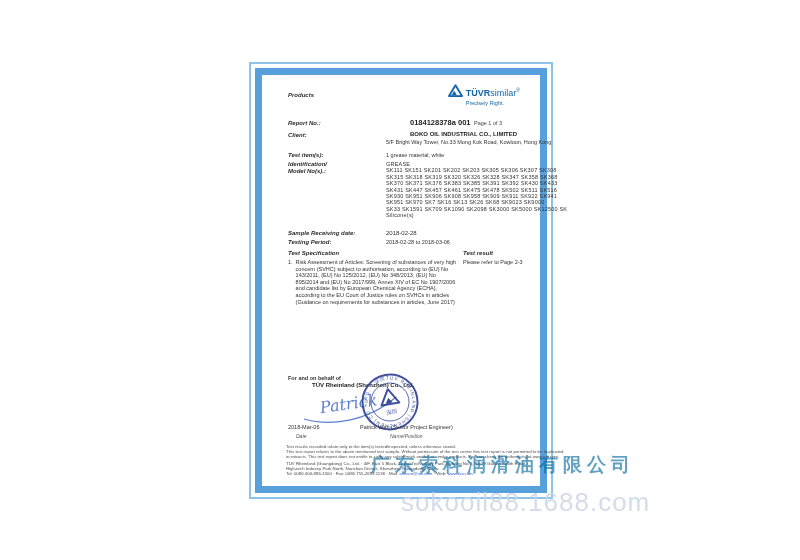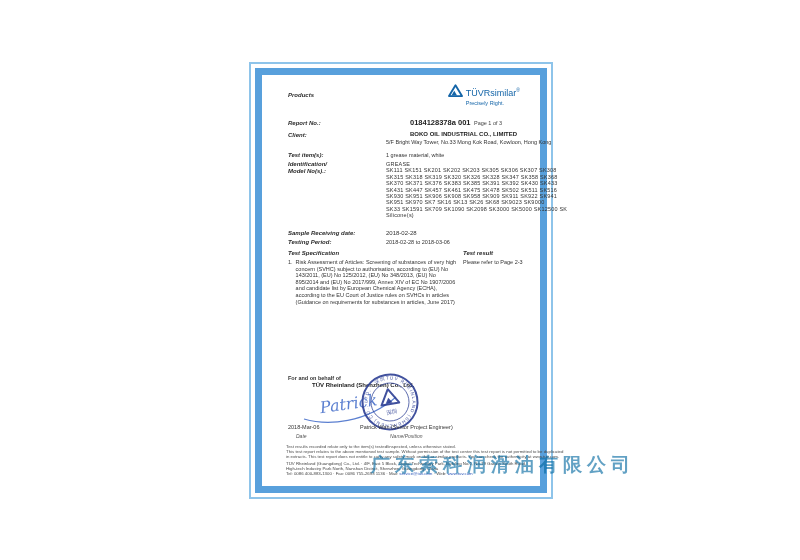--- a/index.html
+++ b/index.html
@@ -14,21 +14,21 @@
 
   .abs{position:absolute;white-space:nowrap;}
   .lbl{font-size:6px;font-weight:bold;font-style:italic;color:#2b2b2b;}
   .val{font-size:6px;color:#333;}
   .val-b{font-size:6px;font-weight:bold;color:#222;padding-left:24px;}
 
   
   .logo{position:absolute;top:8px;right:20px;display:flex;align-items:flex-start;gap:3px;}
   .logo-txt{line-height:1;}
   .brand{font-size:9px;color:#1465a8;letter-spacing:0;}
-  .brand b{font-weight:normal;}
+  .brand b{font-weight:bold;}
   .brand sup{font-size:5px;}
   .tagline{font-size:5.5px;color:#1465a8;margin-top:2px;}
 
   .model-lines div{font-size:5.5px;line-height:6.4px;color:#333;letter-spacing:.2px;}
 
   .spec-item{display:flex;gap:3px;width:172px;white-space:normal;}
   .spec-item .no{font-size:5.5px;flex:0 0 auto;}
   .spec-item .txt{font-size:5.5px;line-height:6.6px;color:#333;}
 
   .sig-svg{position:absolute;left:38px;top:308px;}
@@ -148,14 +148,15 @@
           <div>High-tech Industry Park North, Nanshan District, Shenzhen, Guangdong, China</div>
           <div><span>Tel: 0086 400-883-1300 · Fax: 0086 755-2693 1136 · Mail: </span><span class="blue-link">service@tuv.com</span><span> · Web: </span><span class="blue-link">www.tuv.com</span>
           </div>
         </div>
 
       </div>
     </div>
   </div>
 
   <div class="wm-cn">广东索科润滑油有限公司</div>
+  <div class="wm-url">sokooil88.1688.com</div>
 
 </div>
 
 </body></html>

